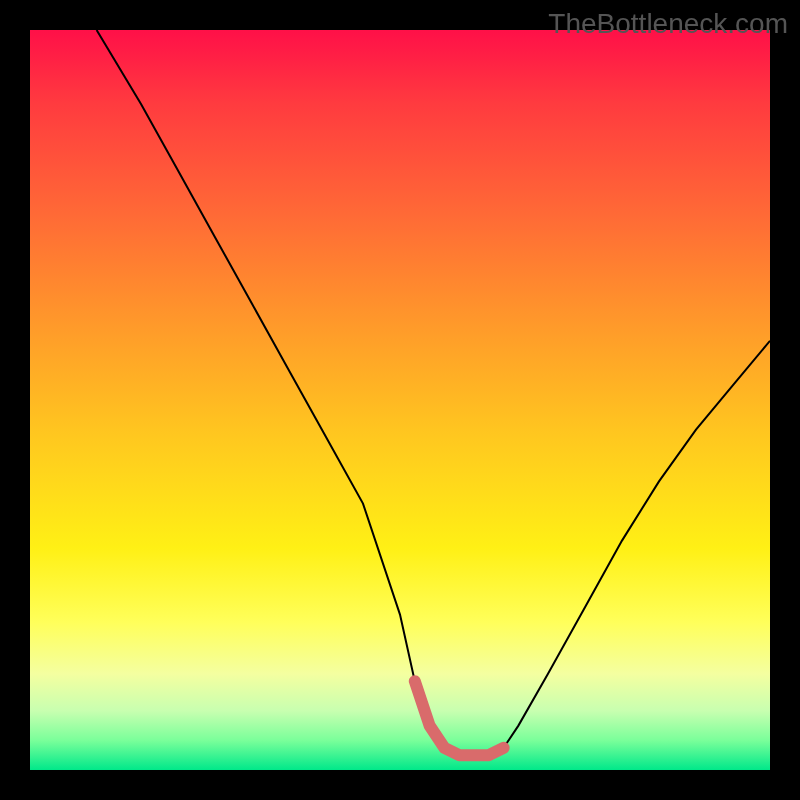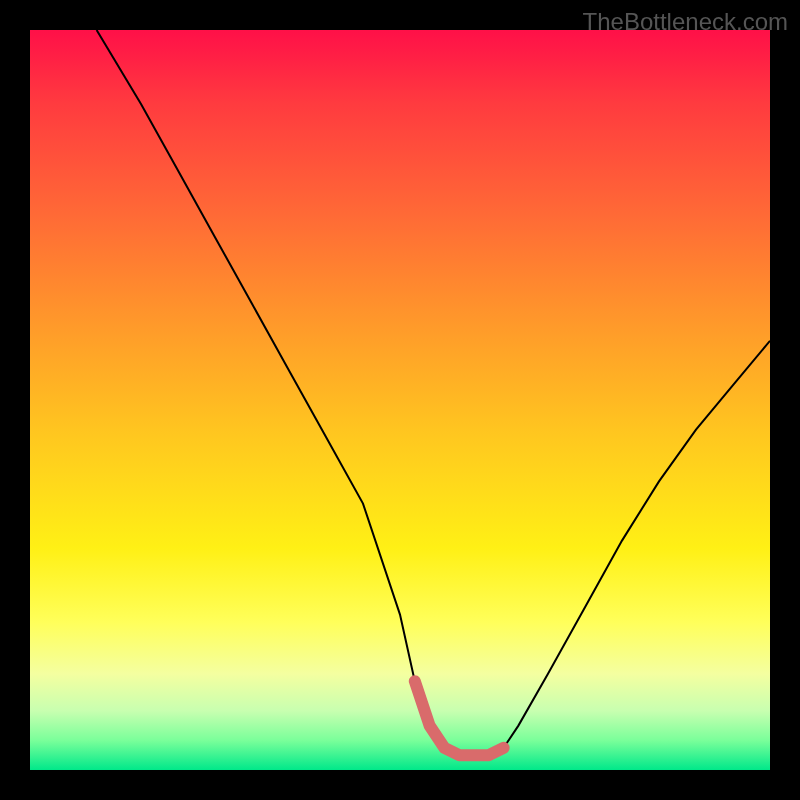--- a/index.html
+++ b/index.html
@@ -9,21 +9,21 @@
     height: 800px;
     background: #000;
     position: relative;
     overflow: hidden;
   }
   .watermark {
     position: absolute;
     top: 8px;
     right: 12px;
     font-family: Arial, Helvetica, sans-serif;
-    font-size: 24px;
+    font-size: 28px;
     color: #555;
     z-index: 10;
   }
   .plot-area {
     position: absolute;
     left: 30px;
     top: 30px;
     width: 740px;
     height: 740px;
     overflow: hidden;

